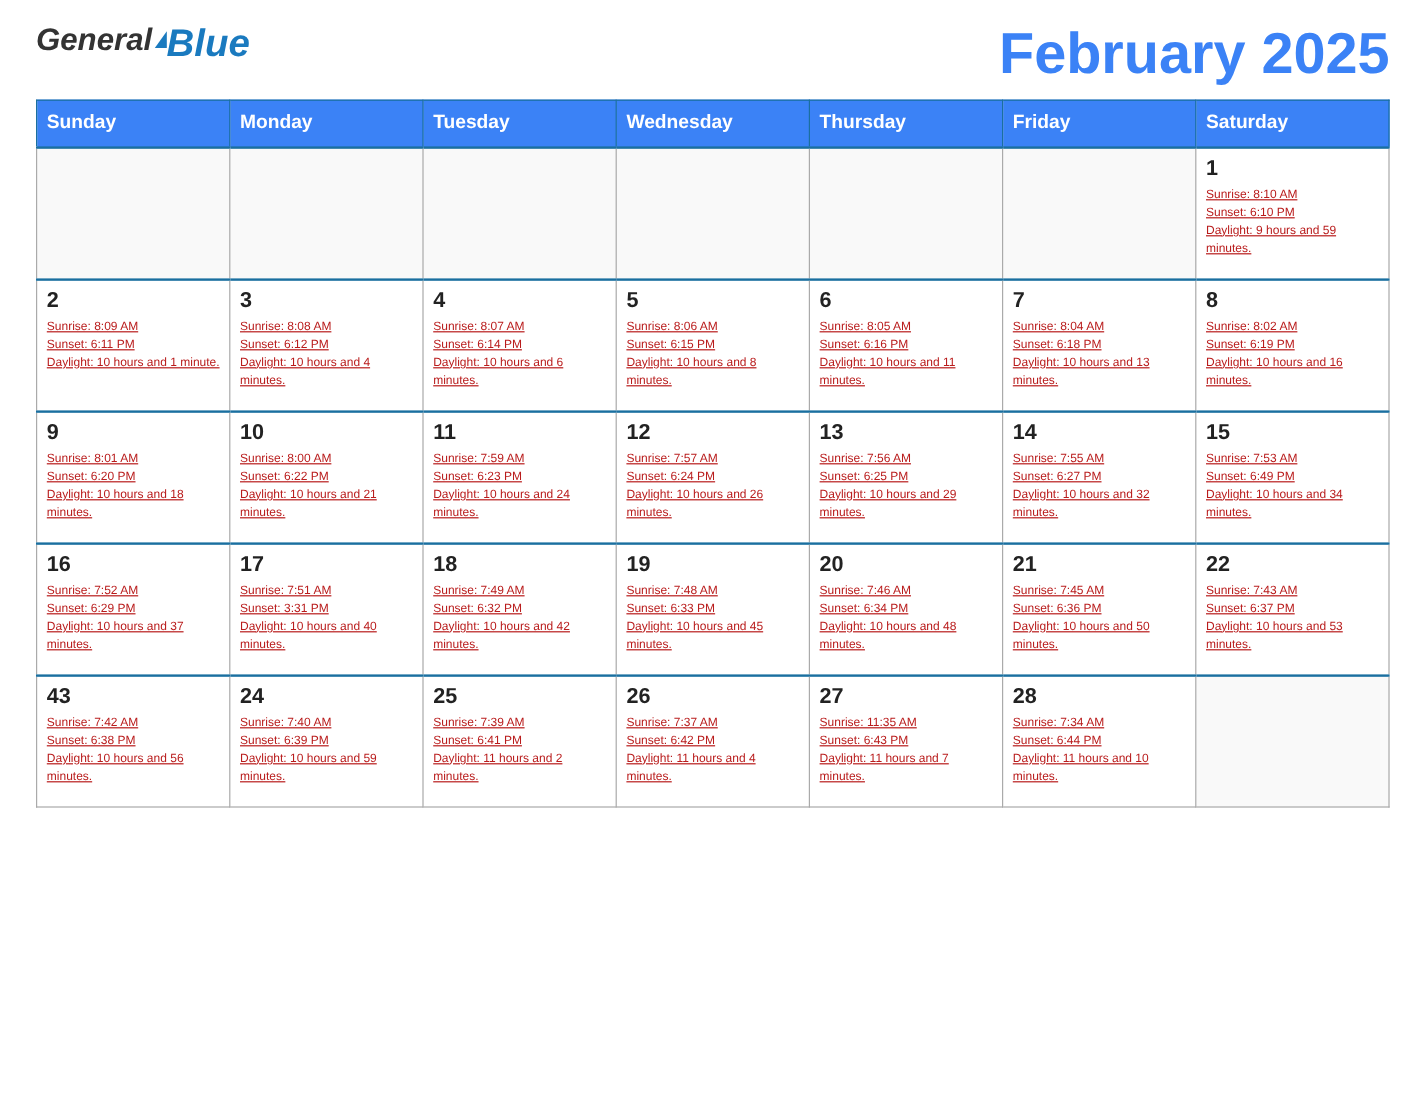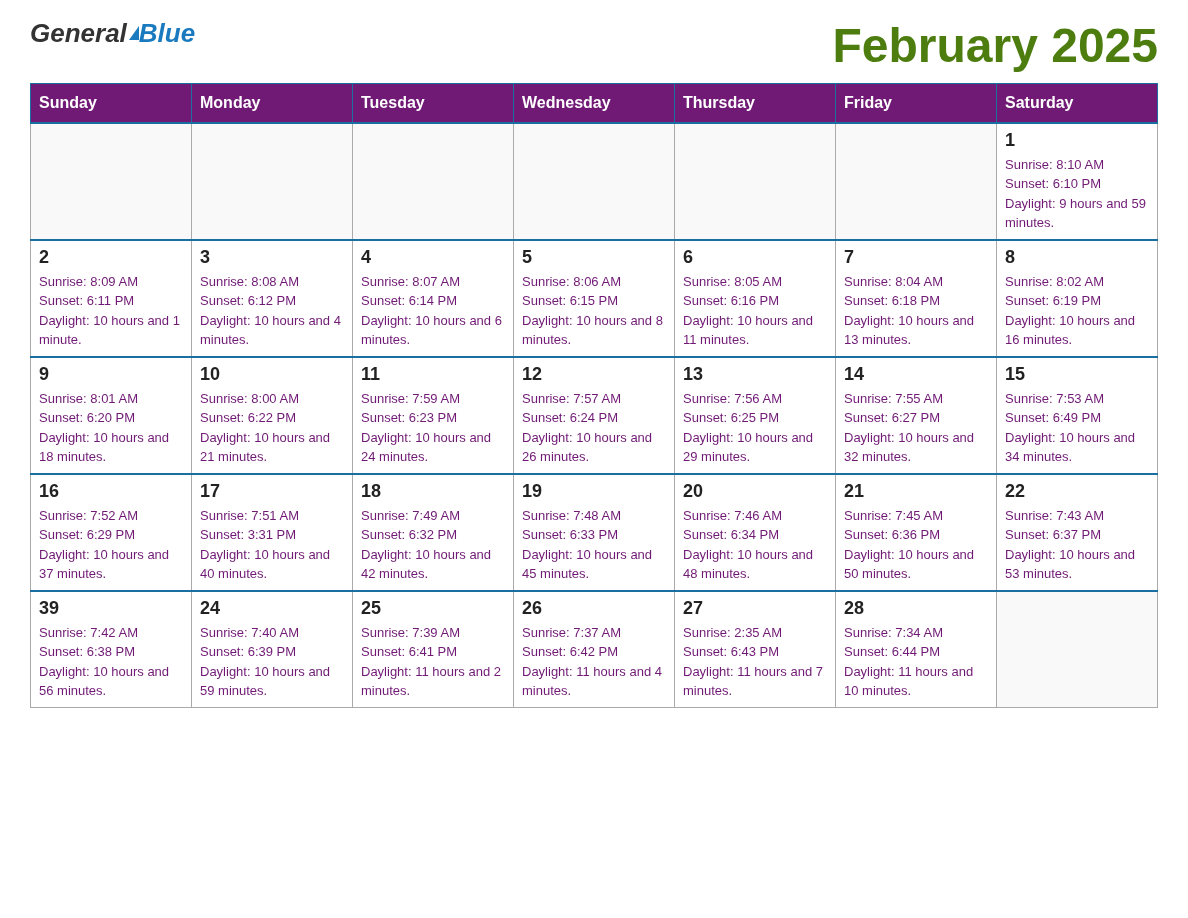--- a/index.html
+++ b/index.html
@@ -21,56 +21,56 @@
       align-items: flex-start;
       font-style: italic;
     }
     .logo-general {
       font-size: 26px;
       font-weight: bold;
       color: #333;
       line-height: 1;
     }
     .logo-blue {
-      font-size: 26px;
+      font-size: 32px;
       font-weight: bold;
       color: #1a7abf;
       line-height: 1;
     }
     .logo-triangle {
       display: inline-block;
       width: 0;
       height: 0;
       border-left: 10px solid transparent;
       border-right: 0px solid transparent;
       border-bottom: 14px solid #1a7abf;
       margin-left: 2px;
       vertical-align: middle;
     }
     .title-block {
       text-align: right;
     }
     .calendar-title {
       font-size: 48px;
       font-weight: bold;
-      color: #4d7c0f;
+      color: #3b82f6;
       line-height: 1.1;
     }
     .calendar-subtitle {
       font-size: 20px;
       color: #555;
       margin-top: 4px;
     }
     .calendar {
       width: 100%;
       border-collapse: collapse;
       margin-top: 10px;
     }
     .calendar th {
-      background-color: #701a75;
+      background-color: #3b82f6;
       color: #fff;
       font-size: 16px;
       font-weight: bold;
       padding: 10px 8px;
       text-align: left;
       border: 1px solid #1a6fa0;
     }
     .calendar td {
       border: 1px solid #aaa;
       vertical-align: top;
@@ -80,23 +80,24 @@
       height: 110px;
     }
     .day-num {
       font-size: 18px;
       font-weight: bold;
       color: #222;
       display: block;
       margin-bottom: 4px;
     }
     .day-info {
-      font-size: 13px;
-      color: #701a75;
+      font-size: 10px;
+      color: #b91c1c;
       line-height: 1.5;
+      text-decoration: underline;
     }
     .empty-cell {
       background: #f9f9f9;
     }
     .week-row td {
       border-top: 2px solid #1a6fa0;
     }
   </style>
 </head>
 <body>
@@ -312,21 +313,21 @@
           <span class="day-num">22</span>
           <div class="day-info">
             <div>Sunrise: 7:43 AM</div>
             <div>Sunset: 6:37 PM</div>
             <div>Daylight: 10 hours and 53 minutes.</div>
           </div>
         </td>
       </tr>
       <tr class="week-row">
         <td>
-          <span class="day-num">39</span>
+          <span class="day-num">43</span>
           <div class="day-info">
             <div>Sunrise: 7:42 AM</div>
             <div>Sunset: 6:38 PM</div>
             <div>Daylight: 10 hours and 56 minutes.</div>
           </div>
         </td>
         <td>
           <span class="day-num">24</span>
           <div class="day-info">
             <div>Sunrise: 7:40 AM</div>
@@ -346,21 +347,21 @@
           <span class="day-num">26</span>
           <div class="day-info">
             <div>Sunrise: 7:37 AM</div>
             <div>Sunset: 6:42 PM</div>
             <div>Daylight: 11 hours and 4 minutes.</div>
           </div>
         </td>
         <td>
           <span class="day-num">27</span>
           <div class="day-info">
-            <div>Sunrise: 2:35 AM</div>
+            <div>Sunrise: 11:35 AM</div>
             <div>Sunset: 6:43 PM</div>
             <div>Daylight: 11 hours and 7 minutes.</div>
           </div>
         </td>
         <td>
           <span class="day-num">28</span>
           <div class="day-info">
             <div>Sunrise: 7:34 AM</div>
             <div>Sunset: 6:44 PM</div>
             <div>Daylight: 11 hours and 10 minutes.</div>

